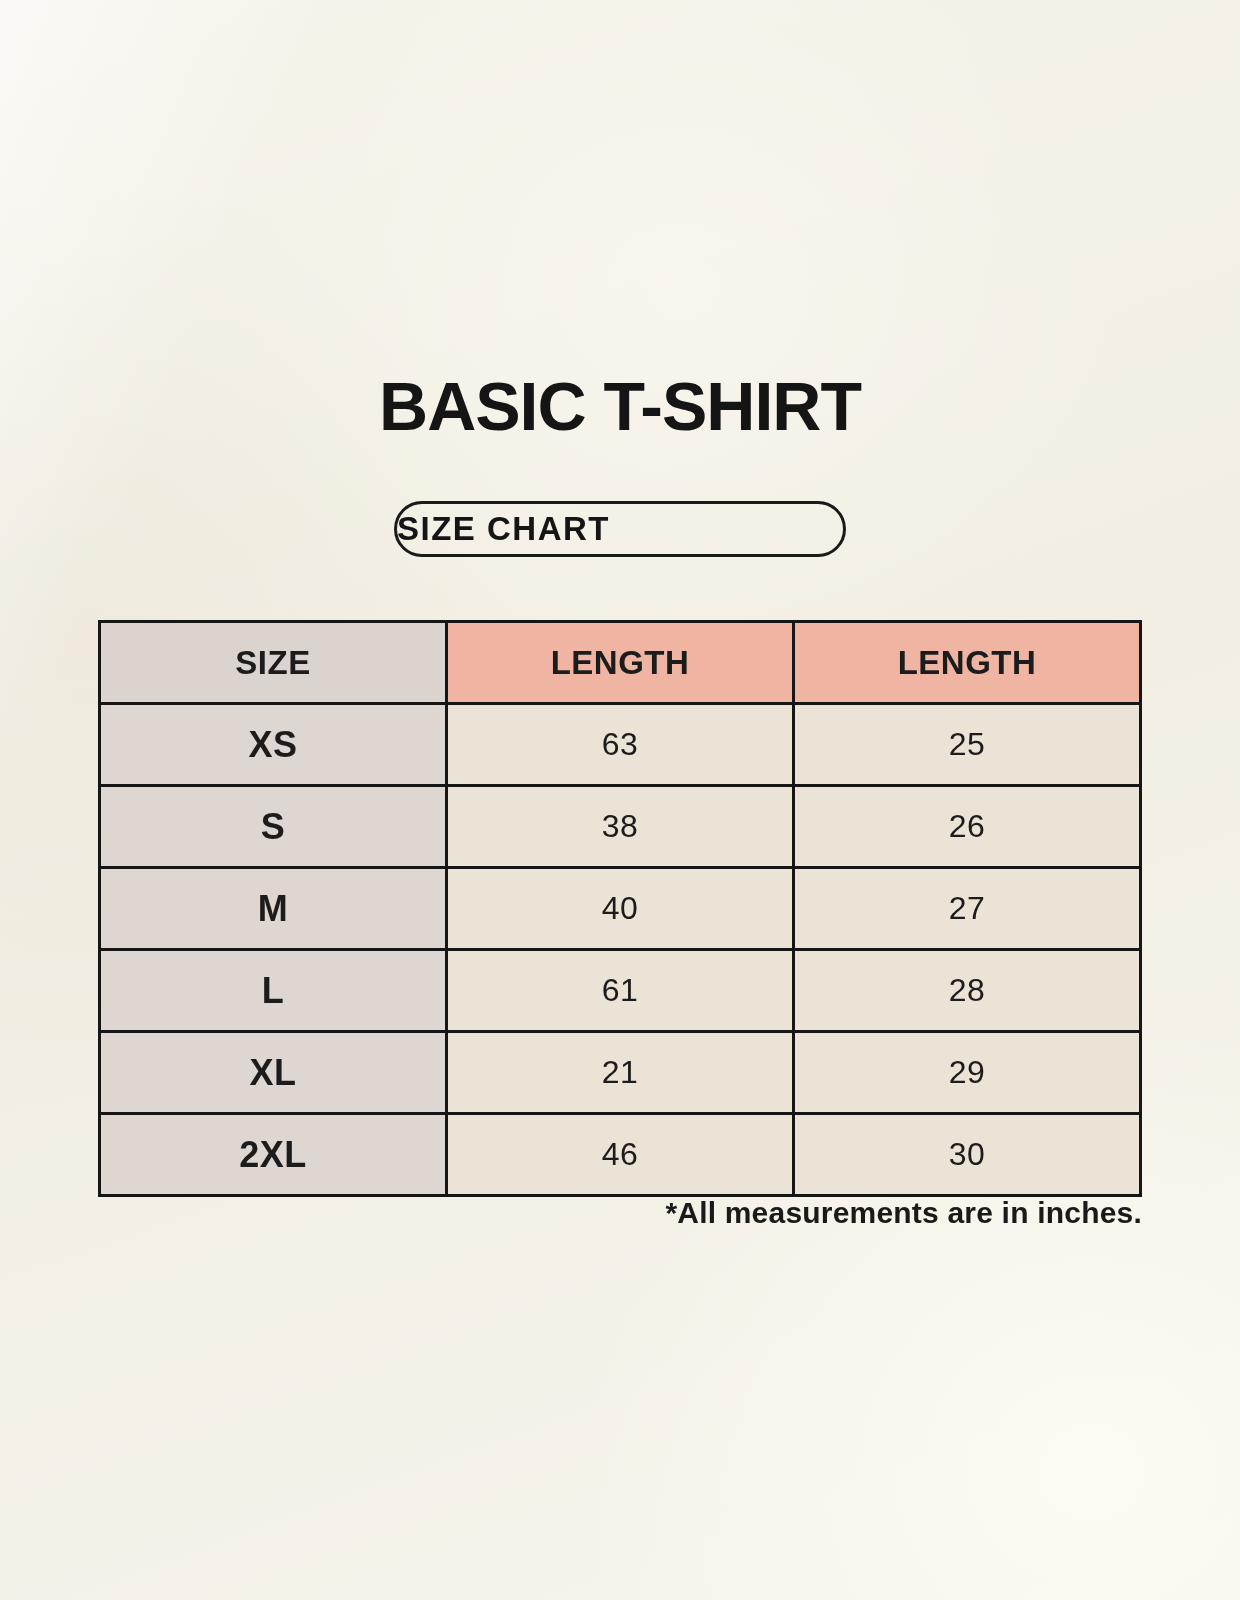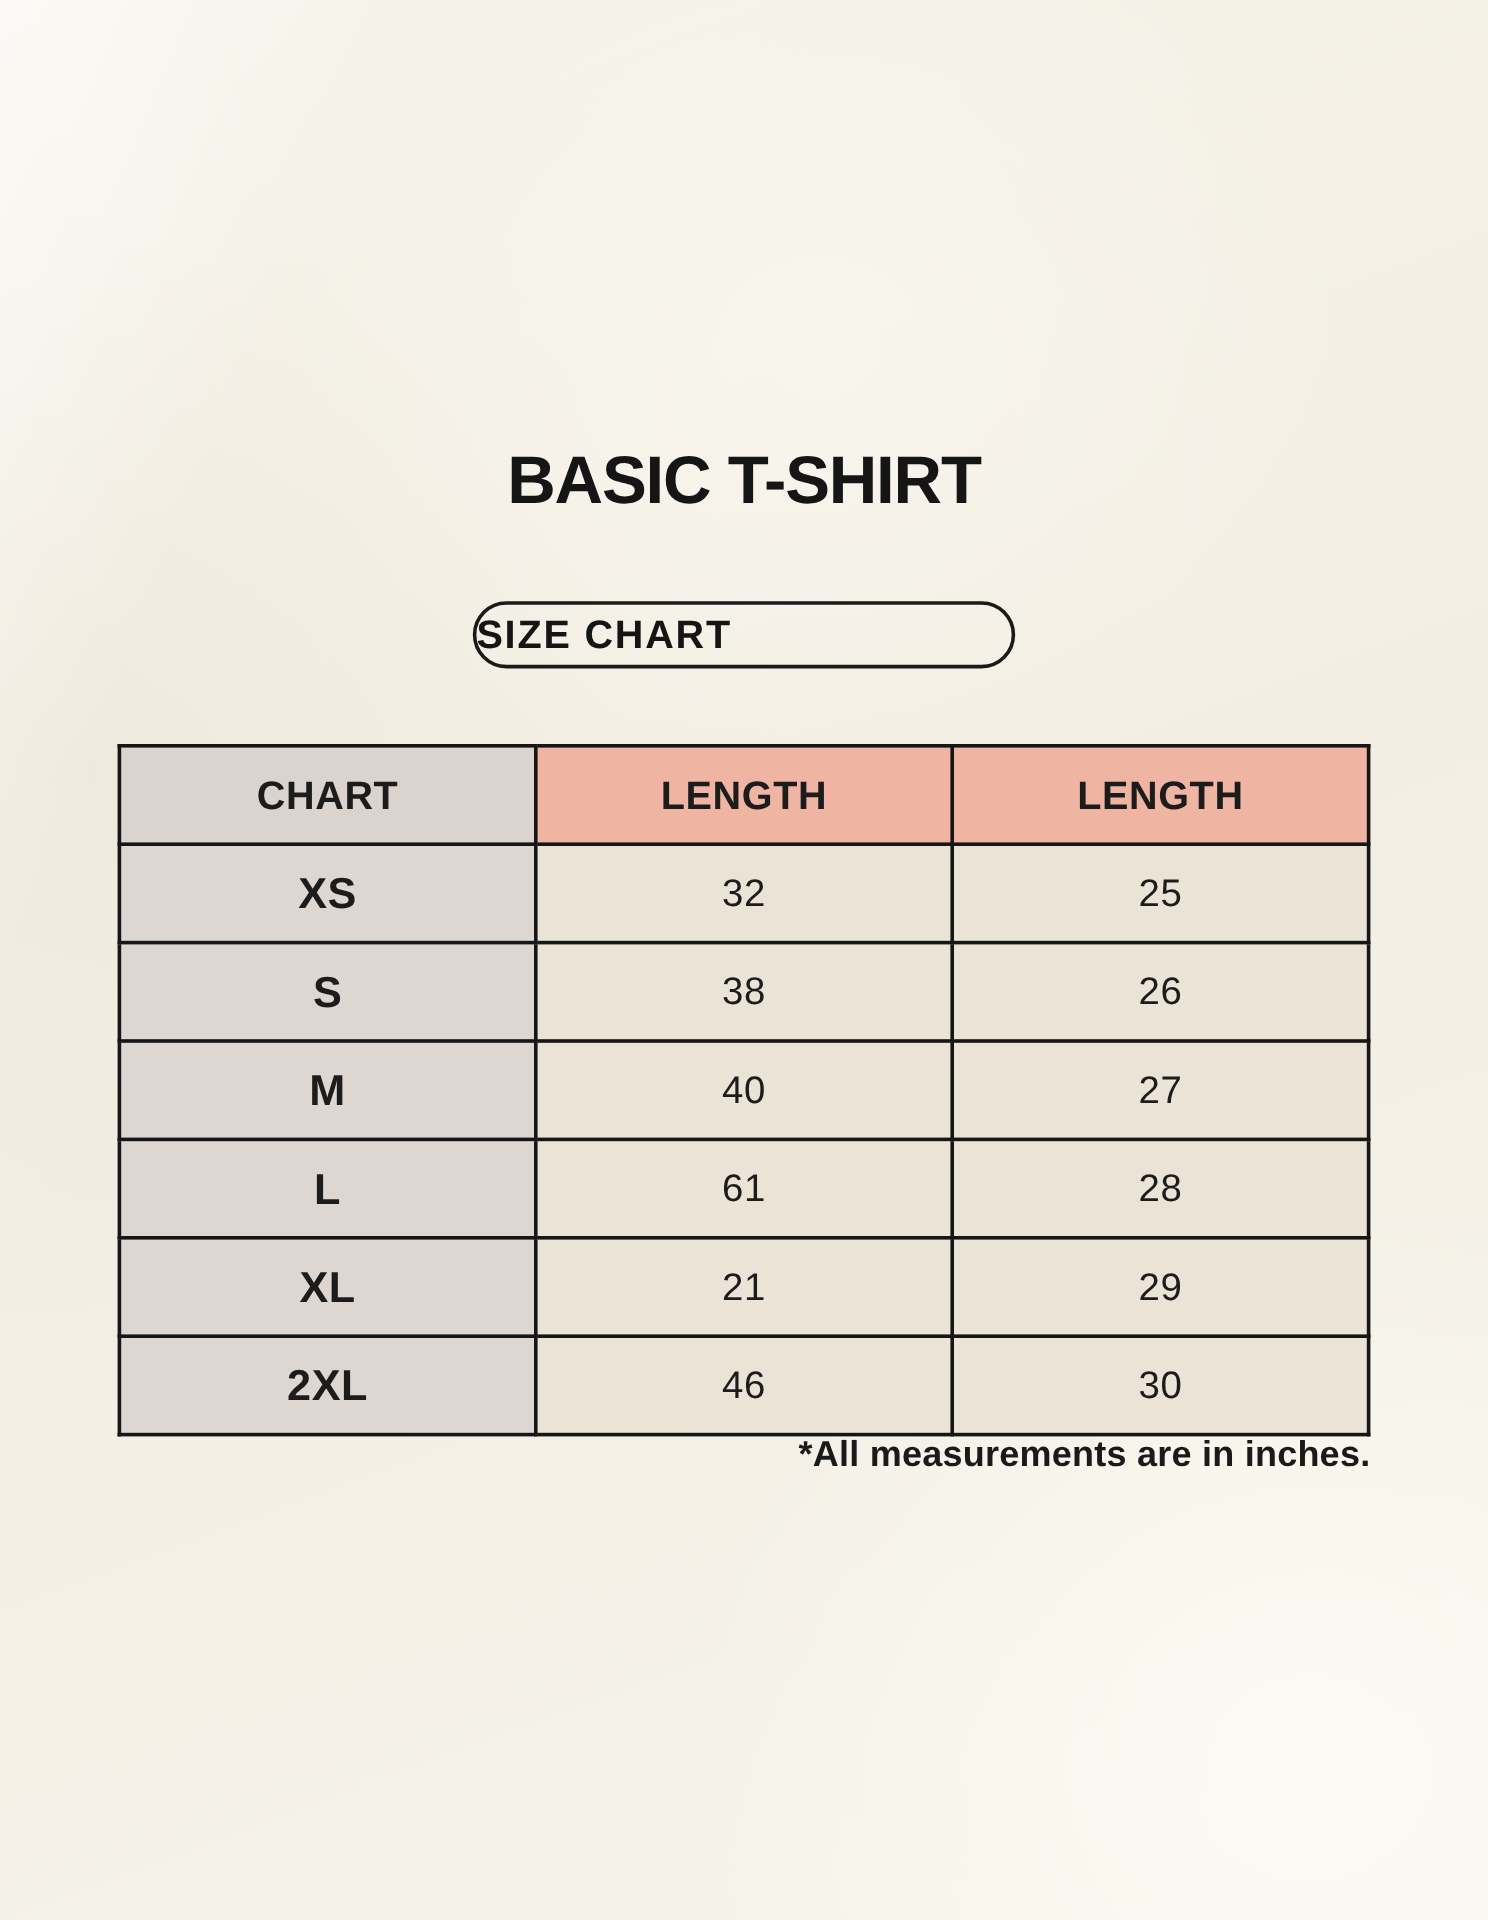--- a/index.html
+++ b/index.html
@@ -20,21 +20,21 @@
       radial-gradient(55% 45% at 6% 40%, rgba(235,228,214,0.5) 0%, rgba(235,228,214,0) 65%),
       radial-gradient(60% 40% at 55% 18%, rgba(250,247,240,0.7) 0%, rgba(250,247,240,0) 60%),
       linear-gradient(160deg, #f6f3ea 0%, #f2eee3 50%, #f7f4ec 100%);
   }
 
   .title{
     position:absolute;
     top:372px;left:0;width:100%;
     margin:0;
     text-align:center;
-    font-size:56px;
+    font-size:68px;
     line-height:1;
     font-weight:bold;
     letter-spacing:-1px;
     color:#151515;
   }
 
   .pill{
     position:absolute;
     top:501px;left:50%;
     transform:translateX(-50%);
@@ -104,29 +104,29 @@
 
   <h1 class="title">BASIC T-SHIRT</h1>
 
   <div class="pill">
     <span class="pill-label">SIZE CHART</span>
   </div>
 
   <table class="size-table">
     <thead>
       <tr>
-        <th class="col-size">CHART</th>
+        <th class="col-size">SIZE</th>
         <th class="col-measure">LENGTH</th>
         <th class="col-measure">LENGTH</th>
       </tr>
     </thead>
     <tbody>
       <tr>
         <th class="row-label">XS</th>
-        <td class="row-value">32</td>
+        <td class="row-value">63</td>
         <td class="row-value">25</td>
       </tr>
       <tr>
         <th class="row-label">S</th>
         <td class="row-value">38</td>
         <td class="row-value">26</td>
       </tr>
       <tr>
         <th class="row-label">M</th>
         <td class="row-value">40</td>

